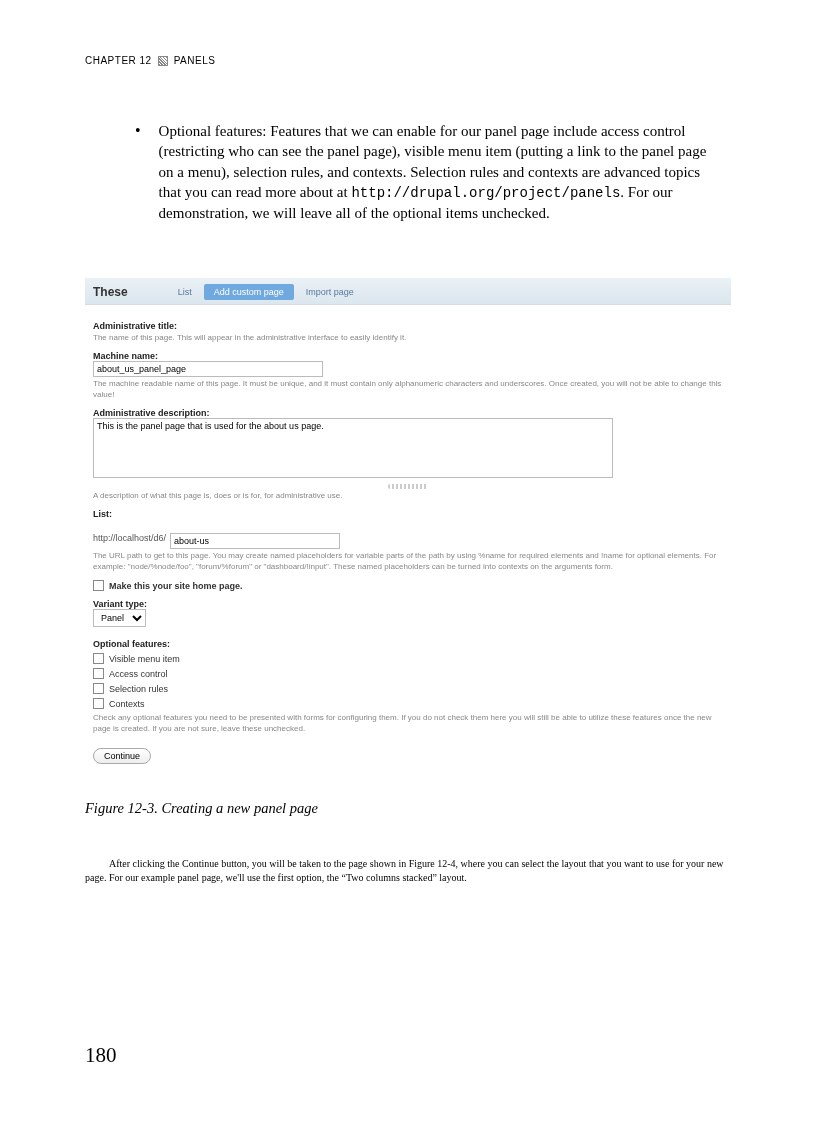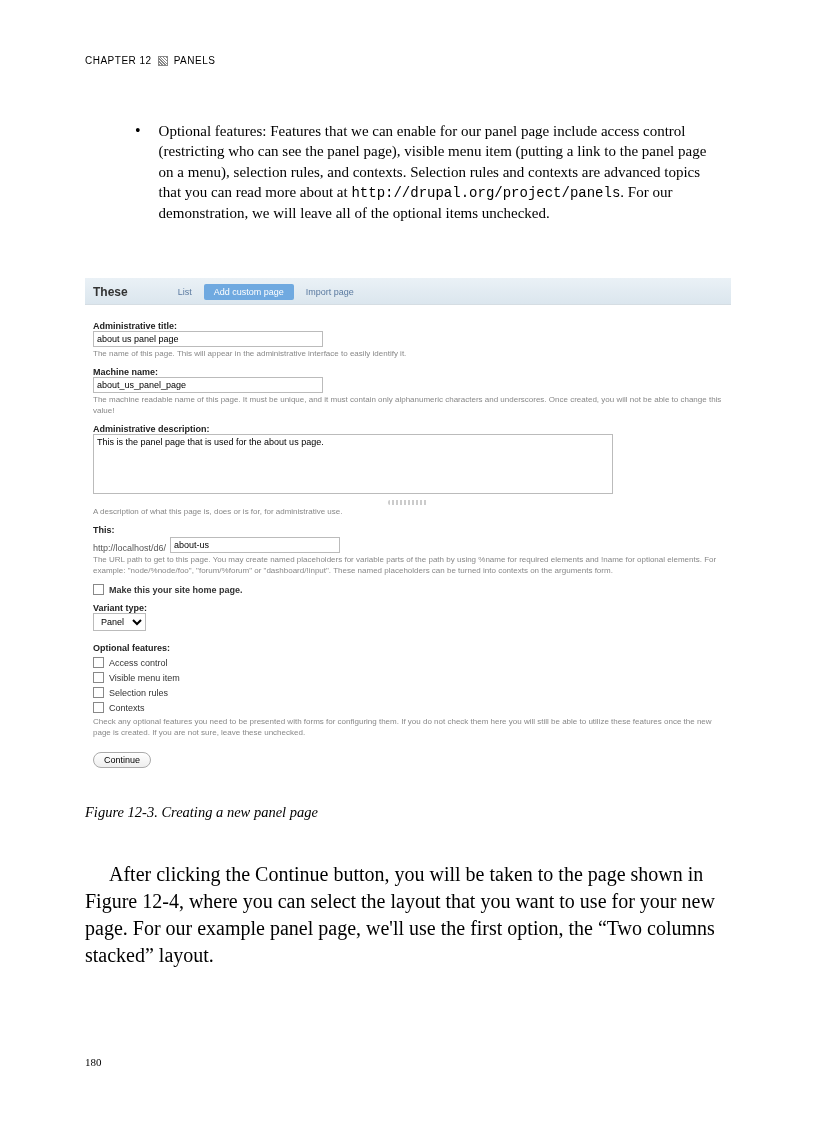--- a/index.html
+++ b/index.html
@@ -114,23 +114,23 @@
   }
   .shot .help {
     font-size: 8px;
     color: #888;
     margin-top: 2px;
     line-height: 1.3;
   }
   .shot .help a { color: #5a7aa0; text-decoration: none; }
   .shot .path-row {
     display: flex;
-    align-items: flex-end;
+    align-items: flex-start;
     gap: 4px;
-    margin-top: 2px;
+    margin-top: 14px;
   }
   .shot .path-prefix {
     font-size: 9px;
     color: #555;
   }
   .shot .cb-row {
     display: flex;
     align-items: center;
     gap: 5px;
     margin-top: 4px;
@@ -161,29 +161,29 @@
     background: linear-gradient(#fff,#eee);
     cursor: pointer;
   }
   .caption {
     margin-top: 20px;
     font-style: italic;
     font-size: 14.5px;
   }
   .after-text {
     margin-top: 40px;
-    font-size: 20px;
+    font-size: 10px;
     line-height: 1.35;
     text-indent: 24px;
   }
   .page-number {
     position: absolute;
     bottom: 55px;
     left: 85px;
-    font-size: 11px;
+    font-size: 21px;
   }
 </style>
 </head>
 <body>
 
 <div class="page">
 
   <div class="running-head">
     <span>CHAPTER 12</span>
     <span class="box"></span>
@@ -207,57 +207,56 @@
         <div class="tabs">
           <span class="tab">List</span>
           <span class="tab active">Add custom page</span>
           <span class="tab">Import page</span>
         </div>
       </div>
 
       <div class="form">
 
         <div class="label">Administrative title:</div>
-        <input type="text" class="short" value="about us panel page" style="">
         <div class="help">The name of this page. This will appear in the administrative interface to easily identify it.</div>
 
         <div class="label">Machine name:</div>
         <input type="text" class="short" value="about_us_panel_page" style="">
         <div class="help">The machine readable name of this page. It must be unique, and it must contain only alphanumeric characters and underscores. Once created, you will not be able to change this value!</div>
 
         <div class="label">Administrative description:</div>
         <textarea style="">This is the panel page that is used for the about us page.</textarea>
         <div class="drag-handle"></div>
         <div class="help">A description of what this page is, does or is for, for administrative use.</div>
 
-        <div class="label">This:</div>
+        <div class="label">List:</div>
         <div class="path-row">
           <span class="path-prefix">http://localhost/d6/</span>
           <input type="text" style="width: 170px;" value="about-us">
         </div>
         <div class="help">The URL path to get to this page. You may create named placeholders for variable parts of the path by using %name for required elements and !name for optional elements. For example: "node/%node/foo", "forum/%forum" or "dashboard/!input". These named placeholders can be turned into contexts on the arguments form.</div>
 
         <div class="cb-row" style="margin-top:8px">
           <span class="cb"></span>
           <span class="cb-label bold">Make this your site home page.</span>
         </div>
 
         <div class="label">Variant type:</div>
         <select style="width:53px">
           <option>Panel</option>
         </select>
 
         <div class="label" style="margin-top:12px">Optional features:</div>
         <div class="cb-row">
           <span class="cb"></span>
+          <span class="cb-label">Visible menu item</span>
+        </div>
+        <div class="cb-row">
+          <span class="cb"></span>
           <span class="cb-label">Access control</span>
-        </div>
-        <div class="cb-row">
-          <span class="cb"></span>
-          <span class="cb-label">Visible menu item</span>
         </div>
         <div class="cb-row">
           <span class="cb"></span>
           <span class="cb-label">Selection rules</span>
         </div>
         <div class="cb-row">
           <span class="cb"></span>
           <span class="cb-label">Contexts</span>
         </div>
         <div class="help" style="margin-top:4px">Check any optional features you need to be presented with forms for configuring them. If you do not check them here you will still be able to utilize these features once the new page is created. If you are not sure, leave these unchecked.</div>

